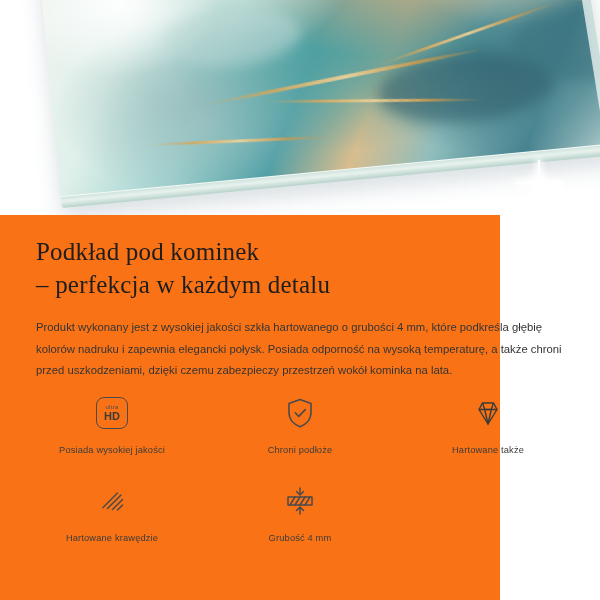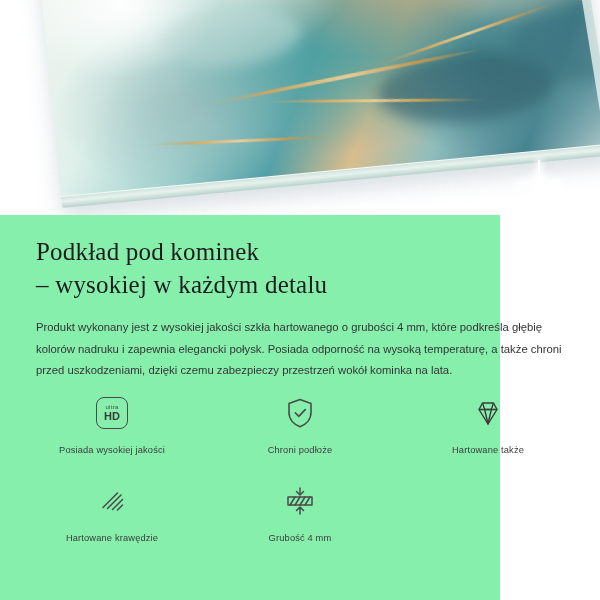--- a/index.html
+++ b/index.html
@@ -12,21 +12,21 @@
     background: #ffffff;
     font-family: "Liberation Sans", sans-serif;
     color: #2b2b2b;
     overflow: hidden;
   }
 
   .page {
     position: relative;
     width: 500px;
     height: 600px;
-    background: #86efac;
+    background: #f97316;
   }
 
   
   .hero {
     position: relative;
     width: 600px;
     height: 215px;
     overflow: hidden;
     background: #ffffff;
   }
@@ -251,21 +251,21 @@
         <span class="sparkle-core"></span>
       </div>
     <div class="sparkle sparkle-b">
         <span class="sparkle-core"></span>
       </div>
   </div>
 
   <div class="content">
     <h1 class="headline">
       <span>Podkład pod kominek</span>
-      <span class="headline-line2">– wysokiej w każdym detalu</span>
+      <span class="headline-line2">– perfekcja w każdym detalu</span>
     </h1>
     <p class="description">Produkt wykonany jest z wysokiej jakości szkła hartowanego o grubości 4 mm, które podkreśla głębię kolorów nadruku i zapewnia elegancki połysk. Posiada odporność na wysoką temperaturę, a także chroni przed uszkodzeniami, dzięki czemu zabezpieczy przestrzeń wokół kominka na lata.</p>
   </div>
 
   <div class="features">
 
 
     <div class="feature">
       <div class="feature-icon">
         <div class="ultrahd-box">

